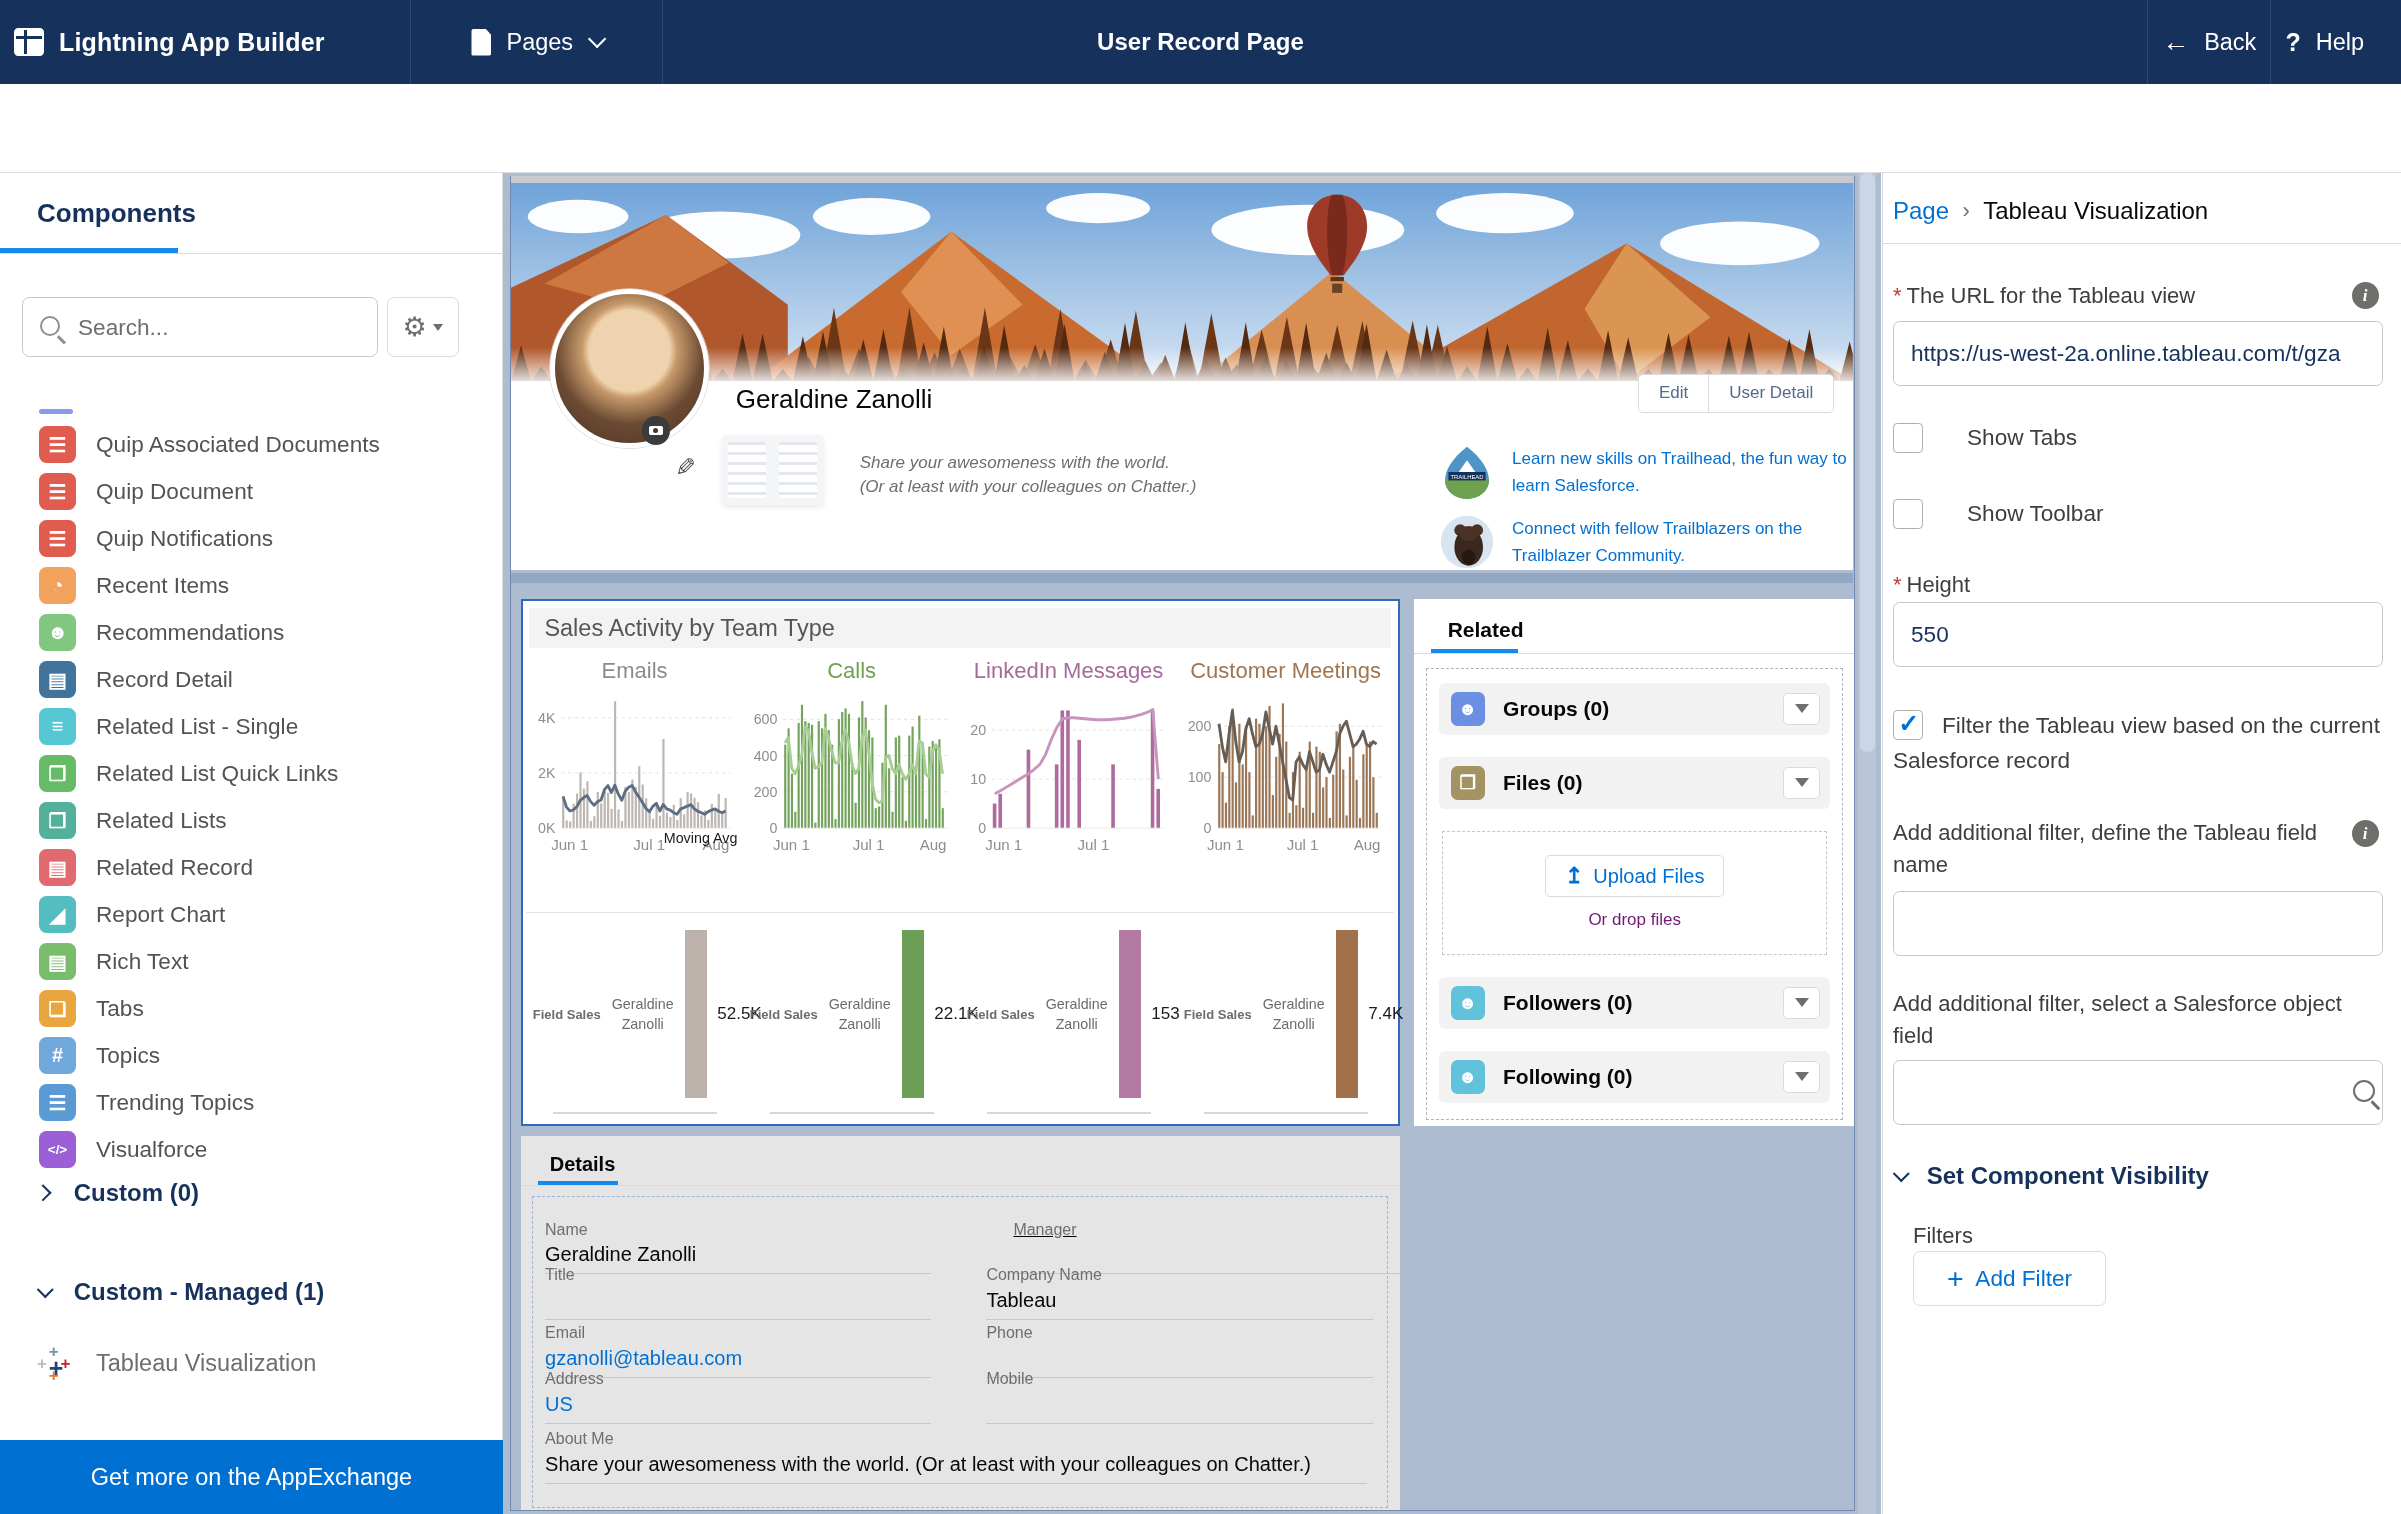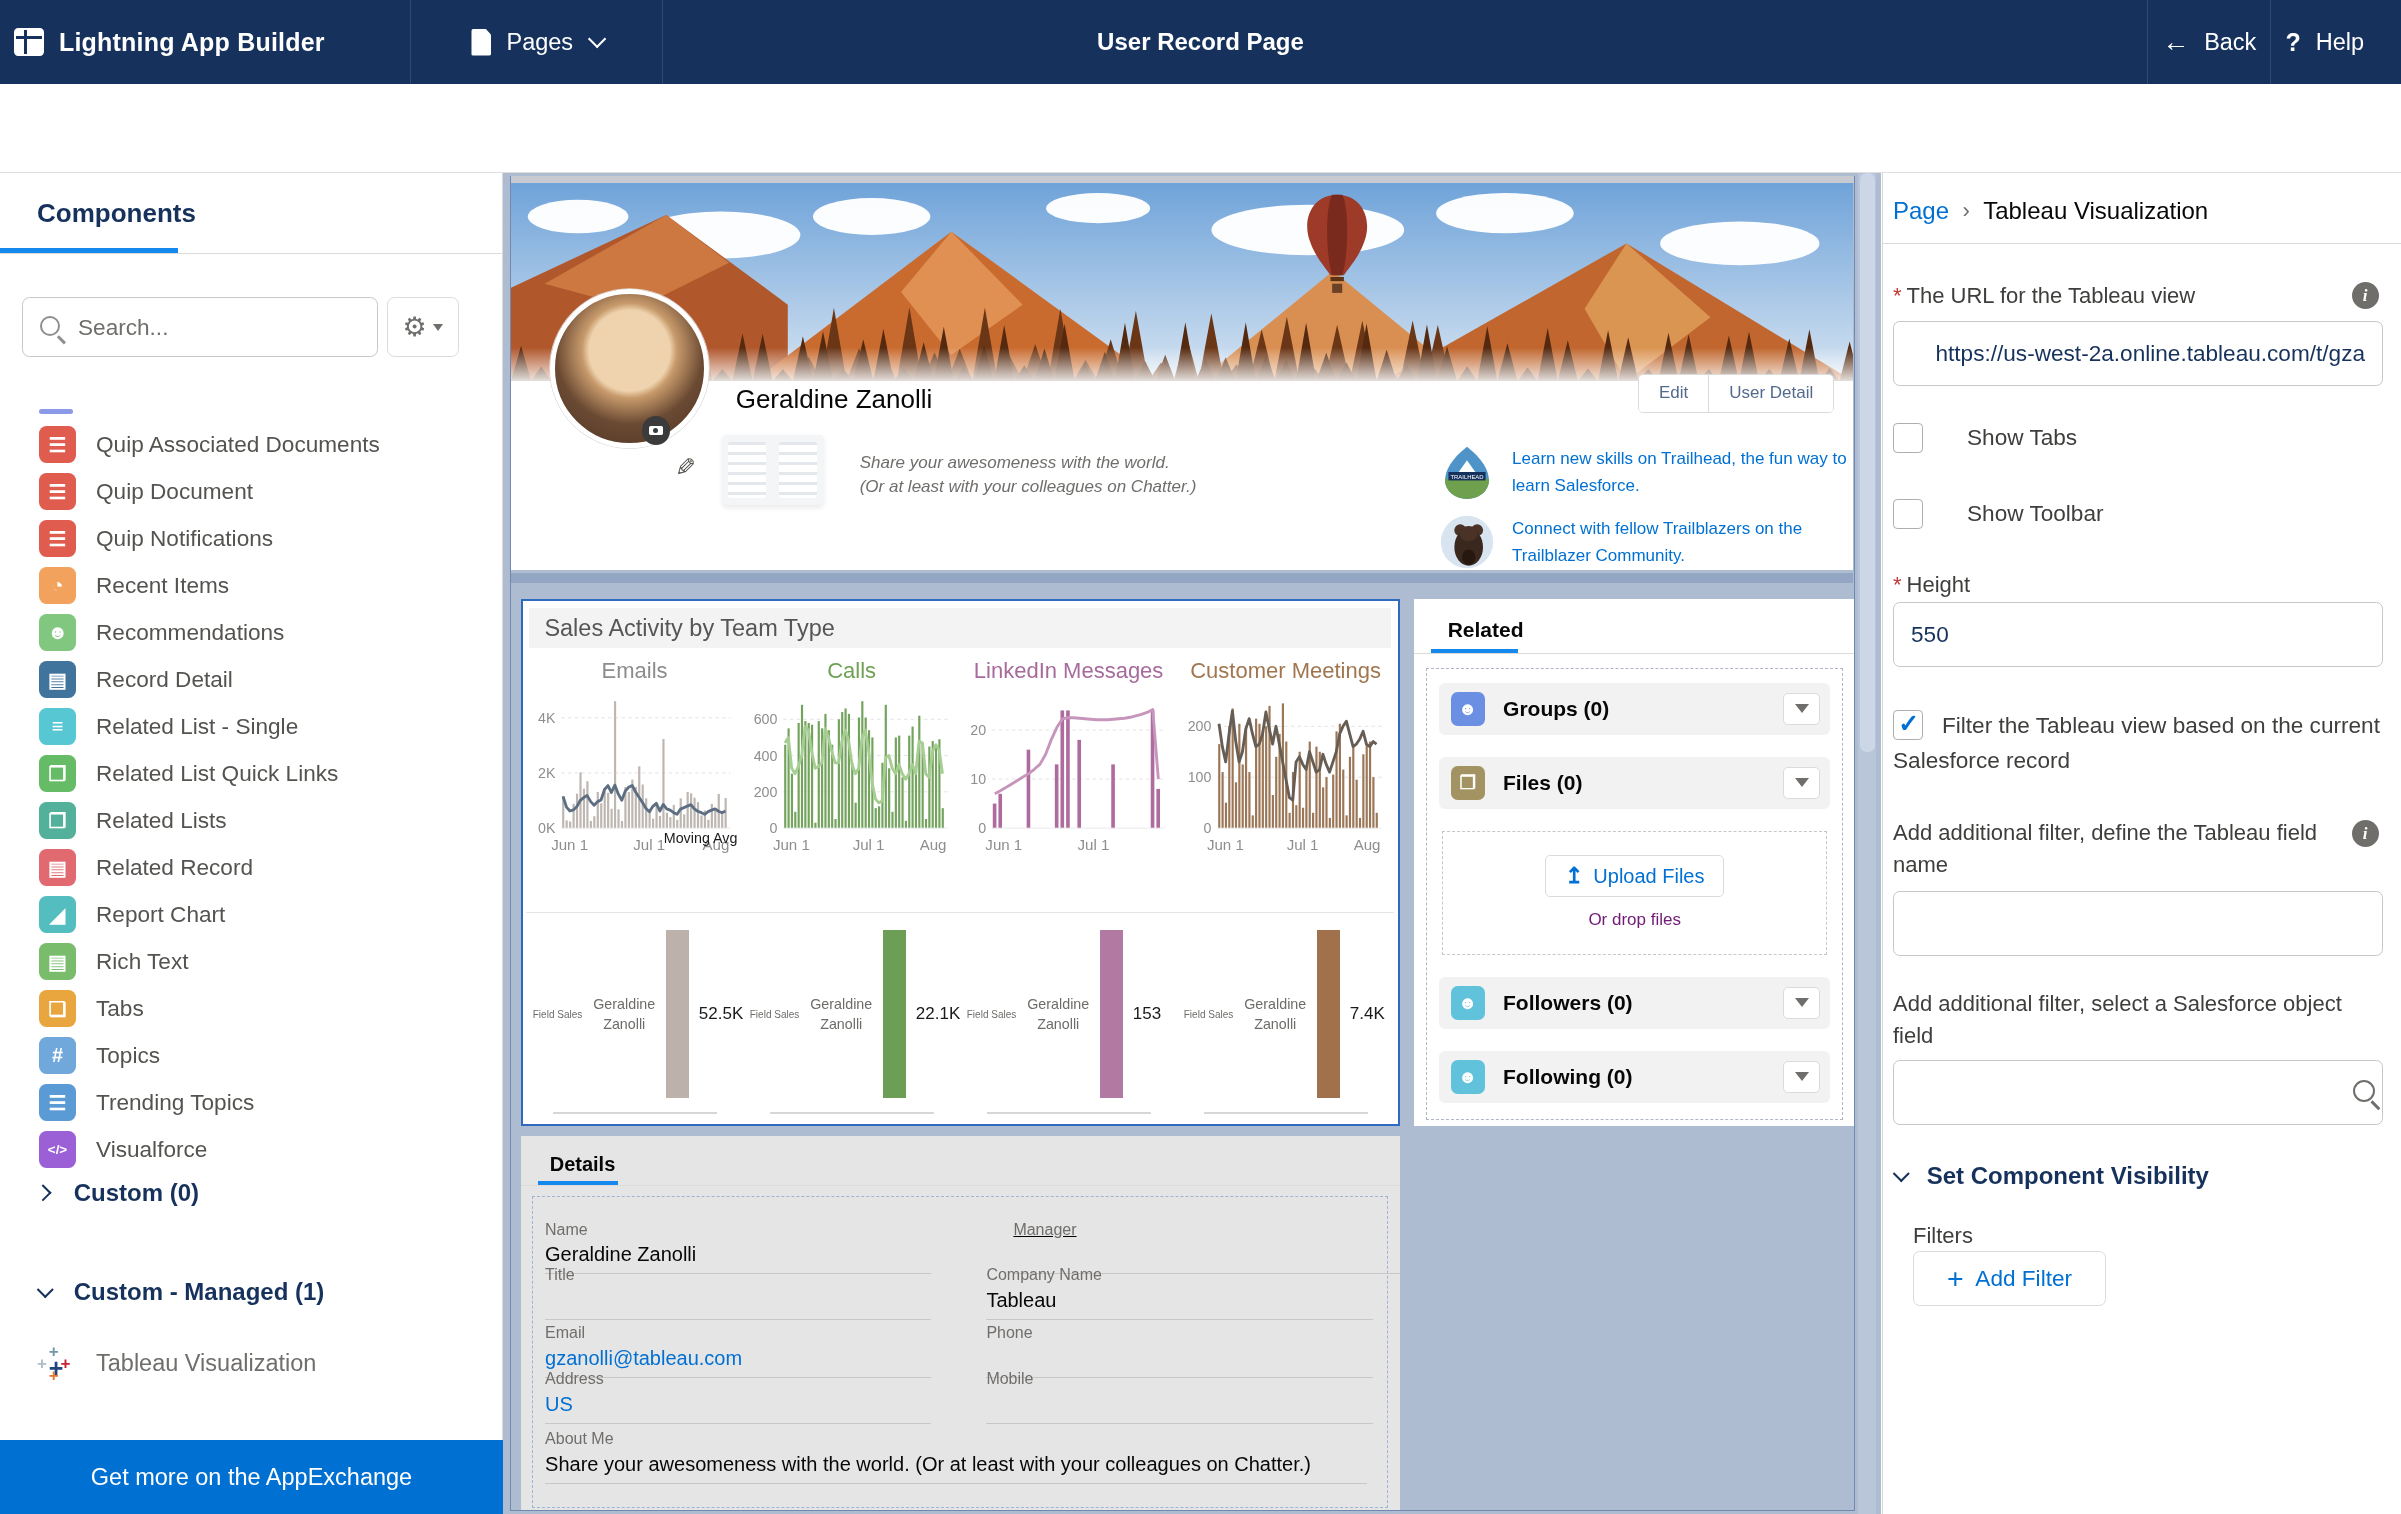--- a/index.html
+++ b/index.html
@@ -127,21 +127,21 @@
     border:2.5px solid #2E6AC0; }
   .dash-titlebar { position:absolute; left:6.7px; top:6.7px; right:6.7px; height:40px; background:#F3F3F3;
     display:flex; align-items:center; padding-left:15px; font-size:23.5px; color:#565656; }
   .charts-row { position:absolute; left:3.4px; top:55px; width:869px; height:257px; display:flex; }
   .chart-panel { width:217px; position:relative; border-bottom:1.7px solid #E4E4E2; }
   .chart-title { text-align:center; font-size:22px; font-weight:500; margin-top:1.7px; }
   .chart-note { position:absolute; right:5px; bottom:65px; width:75px; text-align:center;
     font-size:14.3px; color:#1a1a1a; line-height:17.6px; }
   .totals-row { position:absolute; left:3.4px; top:319px; width:869px; height:188px; display:flex; }
   .total-group { width:217px; display:flex; align-items:center; justify-content:flex-start; gap:10px; padding-left:6.7px; }
-  .tg-team { font-size:10px; color:#6E6C69; flex:none; }
+  .tg-team { font-size:13px; color:#6E6C69; flex:none;font-weight:bold; }
   .tg-person { font-size:14.3px; color:#6E6C69; width:64px; text-align:center; line-height:20px; flex:none; }
   .tg-bar { width:22.6px; height:168px; flex:none; }
   .tg-val { font-size:17px; color:#1a1a1a; flex:none; }
   .axis-row { position:absolute; left:3.4px; top:511px; width:869px; display:flex; }
   .axis-seg { width:217px; display:flex; justify-content:center; }
   .axis-seg i { width:164px; height:1.7px; background:#D9D7D5; }
 
   
   .related-card { position:absolute; left:903px; top:423px; width:442px; height:527px; background:#fff; }
   .rel-tab { position:absolute; left:34px; top:18.4px; font-size:21px; font-weight:700; color:#080707; }
@@ -800,21 +800,21 @@
       <span class="bc-page">Page</span>
       <span class="bc-sep">›</span>
       <span class="bc-cur">Tableau Visualization</span>
     </div>
     <div class="insp-div"></div>
 
     <div class="insp-label" style="top:107px;">
       <span class="req">*</span><span>The URL for the Tableau view</span>
     </div>
     <div class="info-ic" style="top:109px;">i</div>
-    <input class="insp-input" style="top: 148px; text-align: right;" value="https://us-west-2a.online.tableau.com/t/gza">
+    <input class="insp-input" style="top: 148px;" value="https://us-west-2a.online.tableau.com/t/gza">
 
     <div class="chk-row" style="top:248px;">
       <span class="chk-box"></span>
       <div class="chk-lbl inline">Show Tabs</div>
     </div>
     <div class="chk-row" style="top:324px;">
       <span class="chk-box"></span>
       <div class="chk-lbl inline">Show Toolbar</div>
     </div>
 

